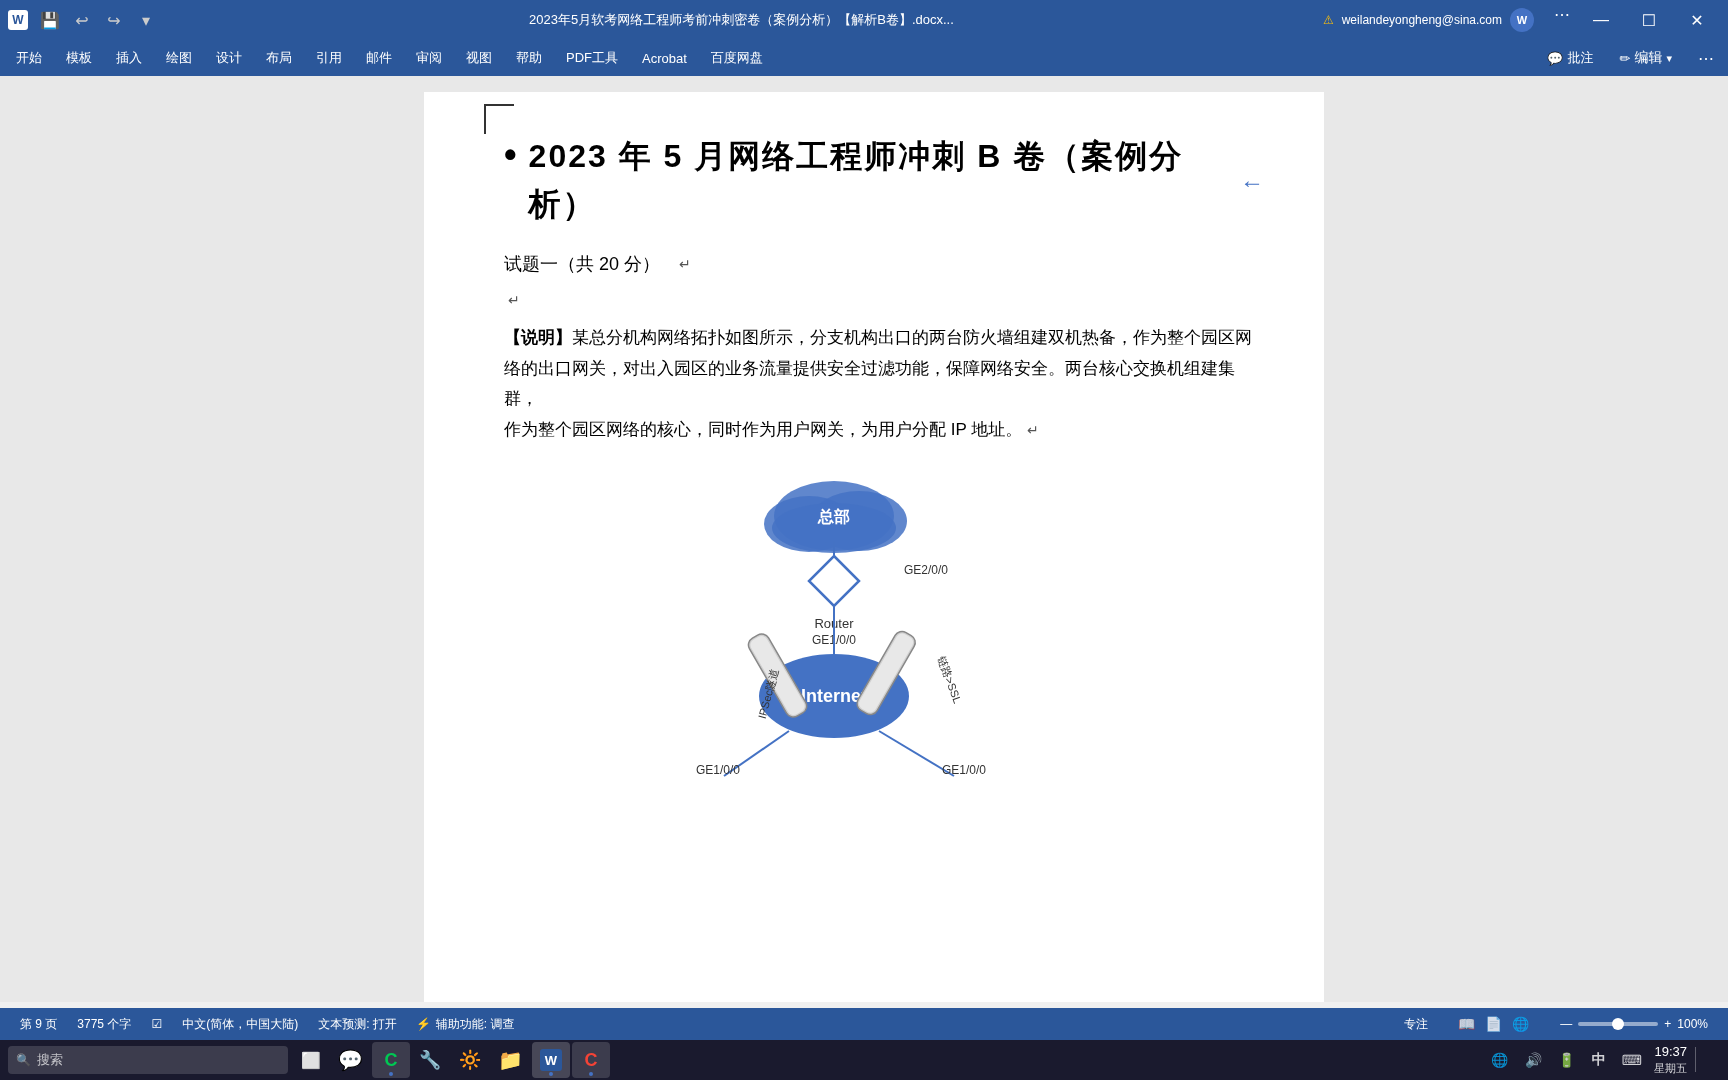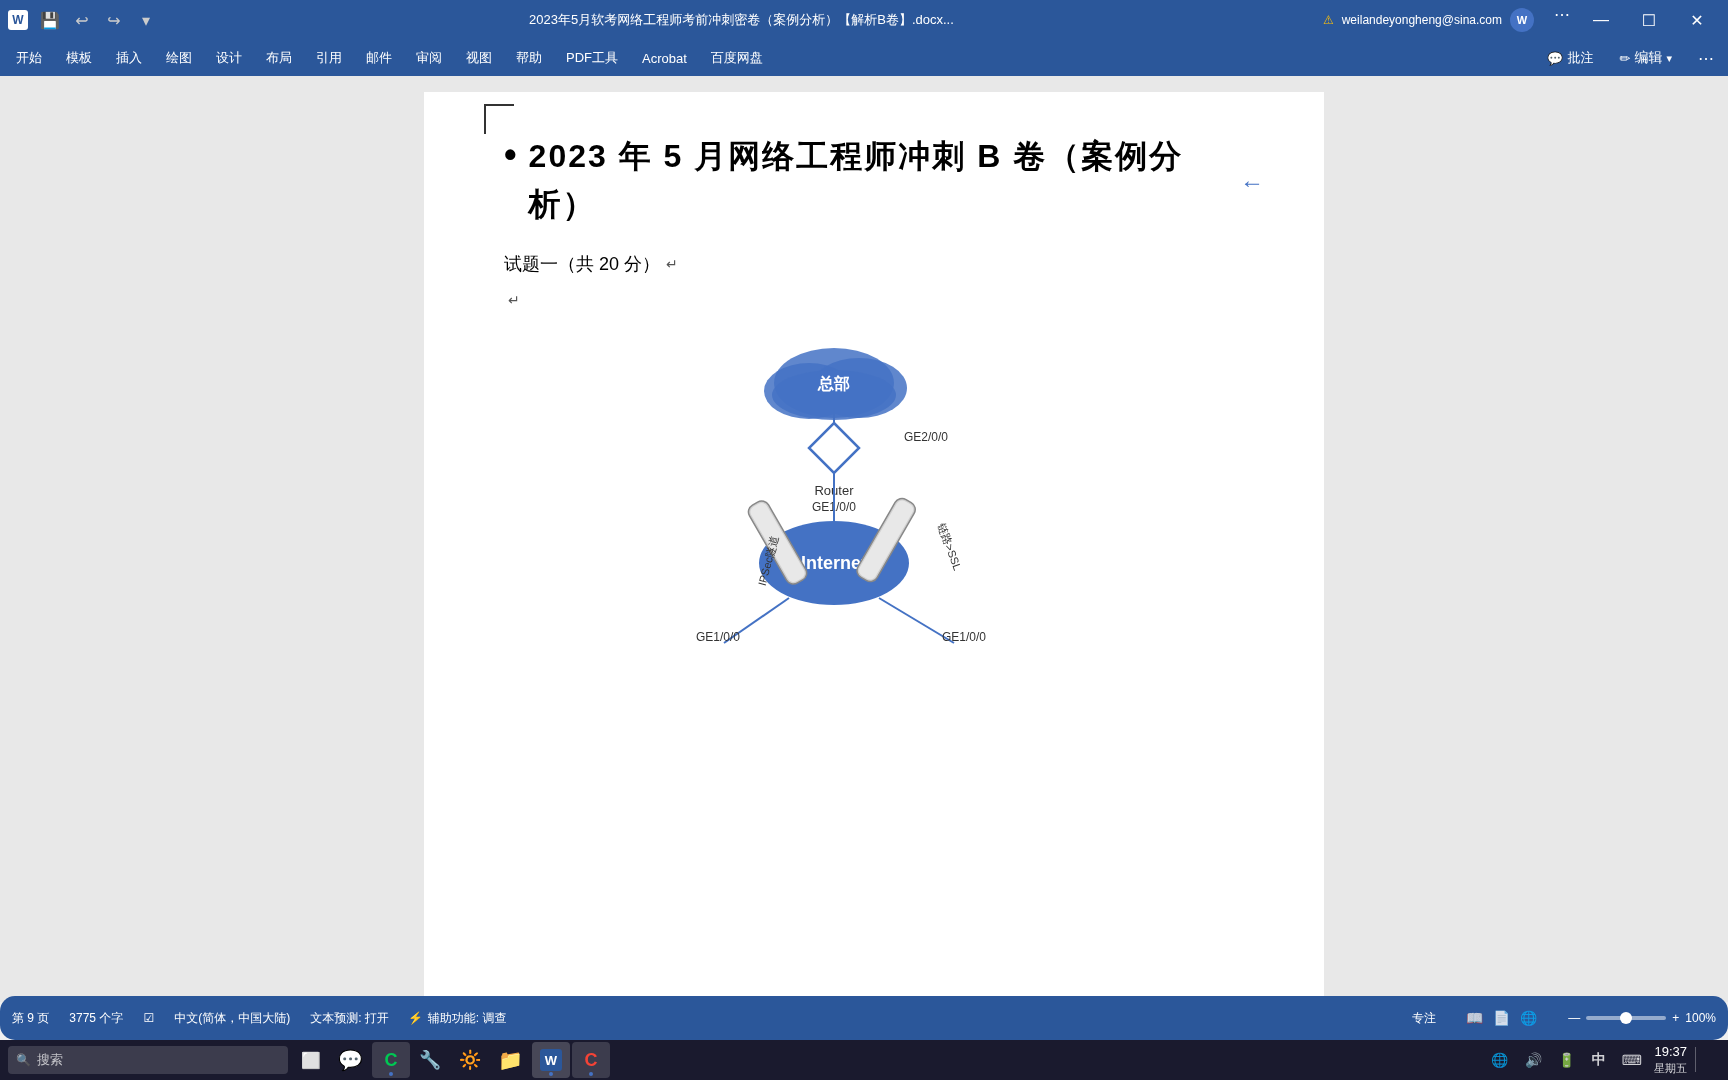--- a/index.html
+++ b/index.html
@@ -138,21 +138,21 @@
       color: #4472c4;
       font-size: 24px;
       flex-shrink: 0;
       align-self: center;
     }
 
     .section-heading {
       font-size: 18px;
       color: #000;
       margin-bottom: 12px;
-      display: flex; align-items: center; gap: 6px;
+      display: flex; align-items: center; gap: 19px;
     }
     .para-arrow { color: #555; font-size: 14px; }
 
     .doc-para {
       font-size: 17px;
       color: #000;
       line-height: 1.8;
       margin-bottom: 10px;
       display: flex; align-items: flex-start; gap: 4px;
     }
@@ -165,32 +165,31 @@
       margin-top: 20px;
     }
     .diagram-svg {
       width: 500px;
       height: 320px;
     }
 
     
     .status-bar {
       width: 100%;
-      height: 44px;
+      height: 32px;
       background: #2b579a;
       display: flex;
       align-items: center;
-      padding: 0 12px;
+      padding: 0 20px;
       gap: 20px;
       color: #fff;
       font-size: 12px;
       position: absolute;
       bottom: 40px;
       left: 0;
-      border-radius: 15px;
     }
     .status-item {
       display: flex; align-items: center; gap: 4px;
       white-space: nowrap;
     }
     .status-right {
       margin-left: auto;
       display: flex; align-items: center; gap: 28px;
     }
     .zoom-controls {
@@ -348,20 +347,28 @@
 
     <div class="section-heading">
       <span>试题一（共 20 分）</span>
       <span class="para-arrow">↵</span>
     </div>
 
     <div class="doc-para">
       <span class="para-arrow" style="margin-left:4px;">↵</span>
     </div>
 
+    <div class="doc-para" style="display:block;">
+      <span class="bold-bracket">【说明】</span><span>某总分机构网络拓扑如图所示，分支机构出口的两台防火墙组建双机热备，作为整个园区网</span>
+      <br>
+      <span>络的出口网关，对出入园区的业务流量提供安全过滤功能，保障网络安全。两台核心交换机组建集群，</span>
+      <br>
+      <span>作为整个园区网络的核心，同时作为用户网关，为用户分配 IP 地址。</span>
+      <span class="para-arrow">↵</span>
+    </div>
 
     <div class="diagram-container">
       <svg class="diagram-svg" viewBox="0 0 500 320" xmlns="http://www.w3.org/2000/svg">
 
         <ellipse cx="200" cy="50" rx="60" ry="35" fill="#4472c4" opacity="0.85"></ellipse>
         <ellipse cx="175" cy="58" rx="45" ry="28" fill="#4472c4" opacity="0.85"></ellipse>
         <ellipse cx="225" cy="55" rx="48" ry="30" fill="#4472c4" opacity="0.85"></ellipse>
         <ellipse cx="200" cy="62" rx="62" ry="25" fill="#4472c4" opacity="0.85"></ellipse>
         <text x="200" y="56" text-anchor="middle" fill="white" font-size="16" font-weight="bold" font-family="Microsoft YaHei, sans-serif">总部</text>
 

